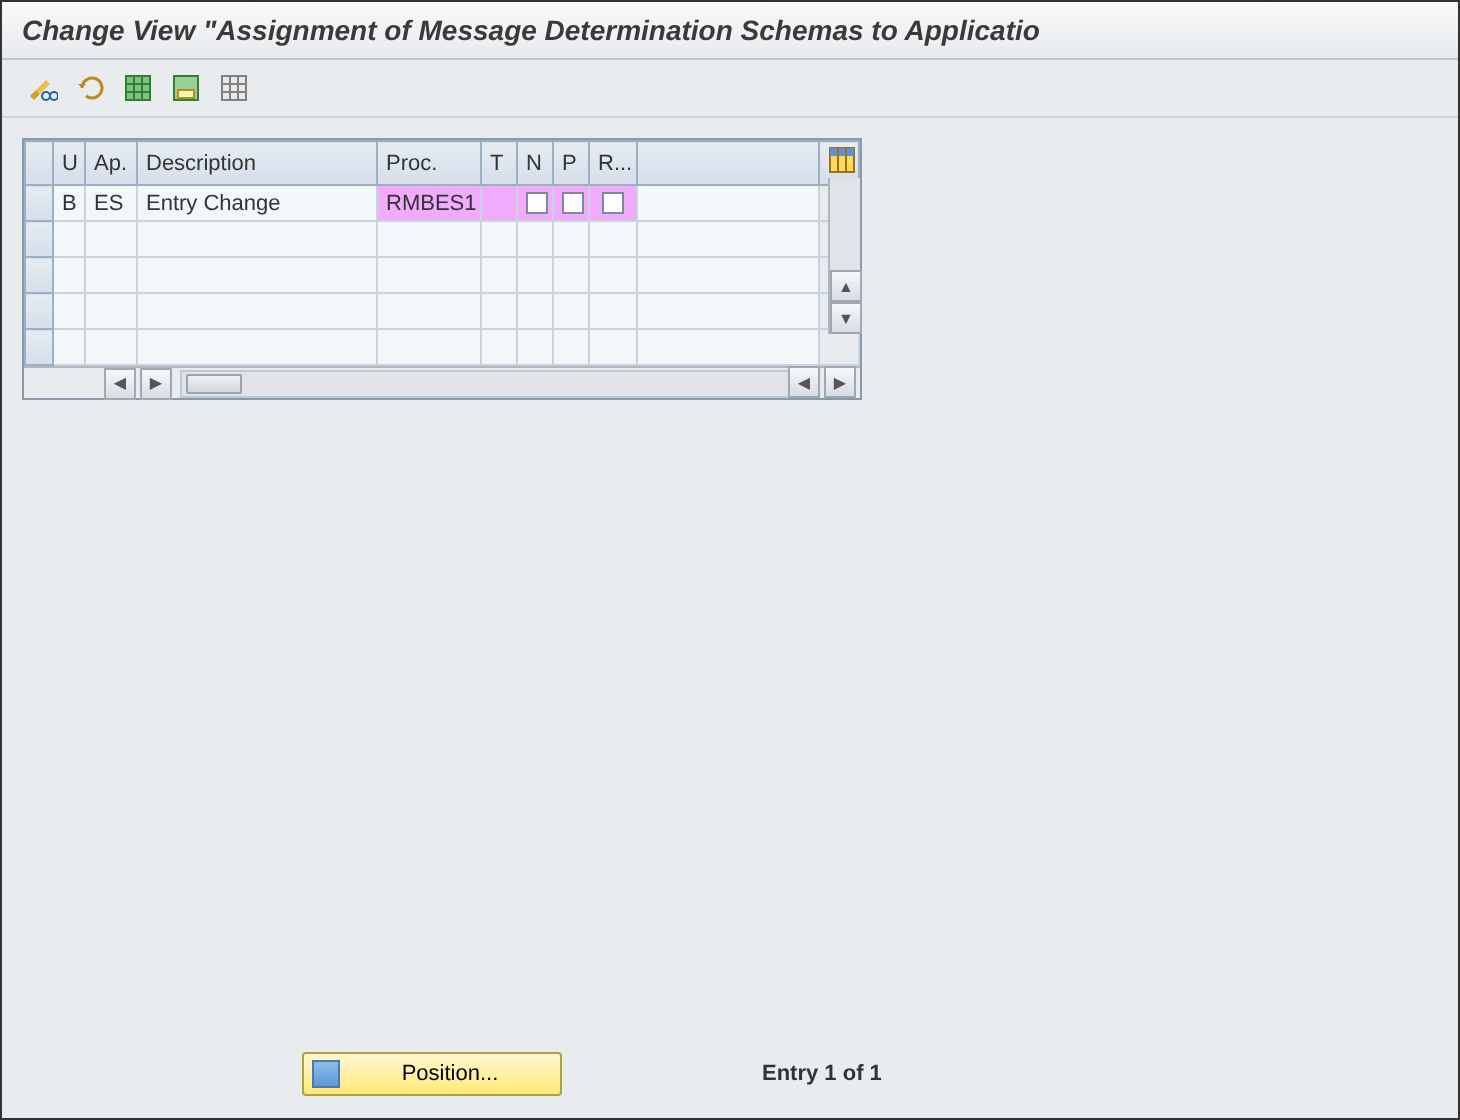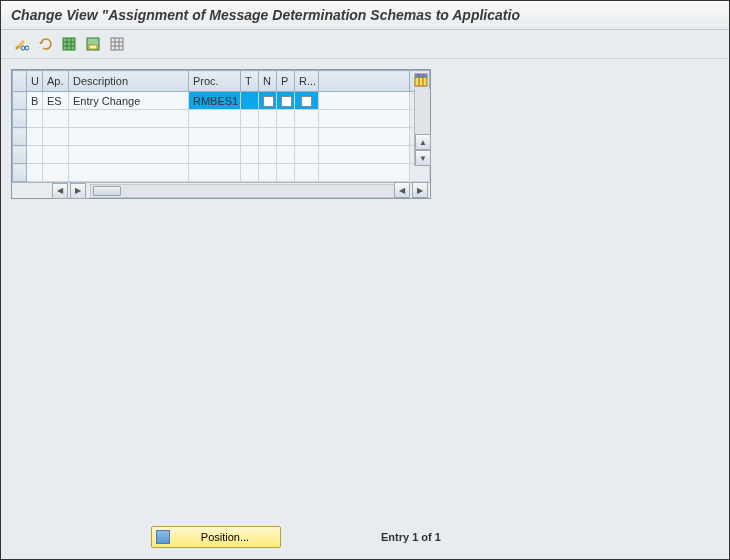--- a/index.html
+++ b/index.html
@@ -89,21 +89,21 @@
     border: 1px solid #c8d4e0;
     padding: 1px 4px;
     height: 18px;
     background: #f4f7fa;
     font-size: 11px;
     color: #333;
     overflow: hidden;
     white-space: nowrap;
   }
   .data-table td.input-cell {
-    background: #0ea5e9;
+    background: #f0abfc;
   }
   .row-selector-header {
     width: 14px;
     background: linear-gradient(to bottom, #e6ecf2, #d5deea);
   }
   .row-selector {
     width: 14px;
     background: linear-gradient(to bottom, #e6ecf2, #d5deea) !important;
     border: 1px solid #9cb0c4 !important;
     cursor: pointer;

